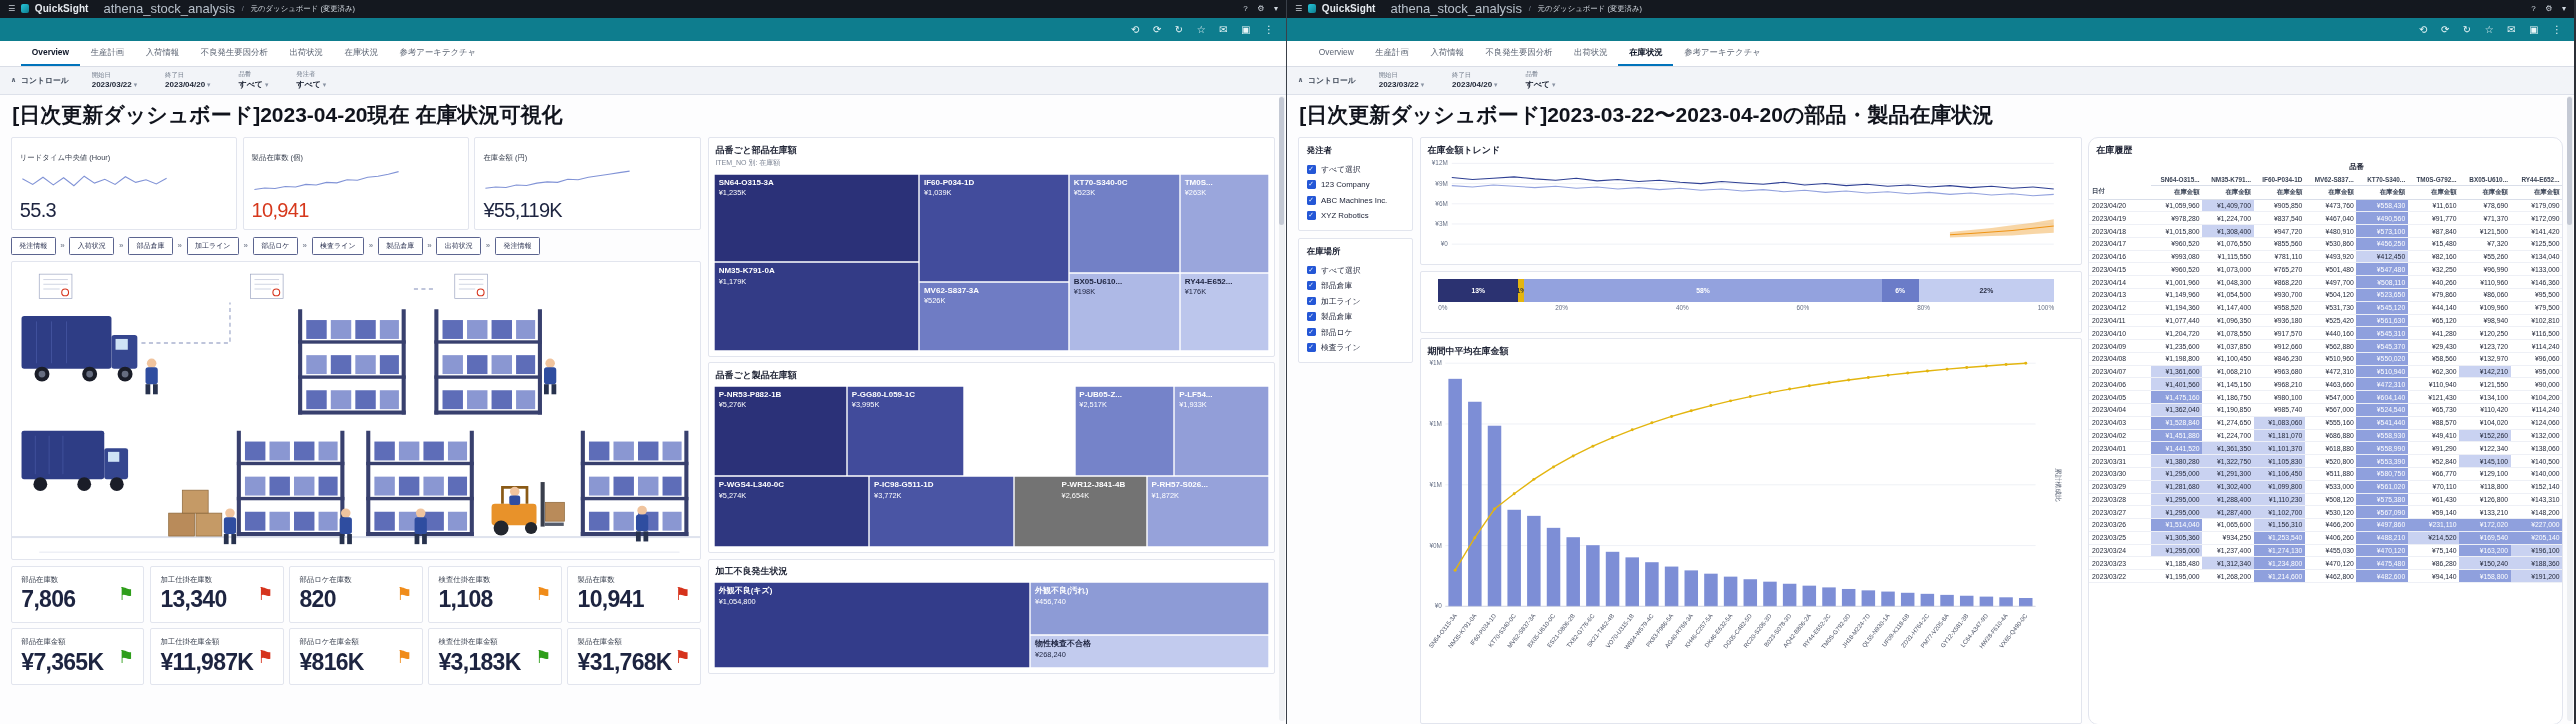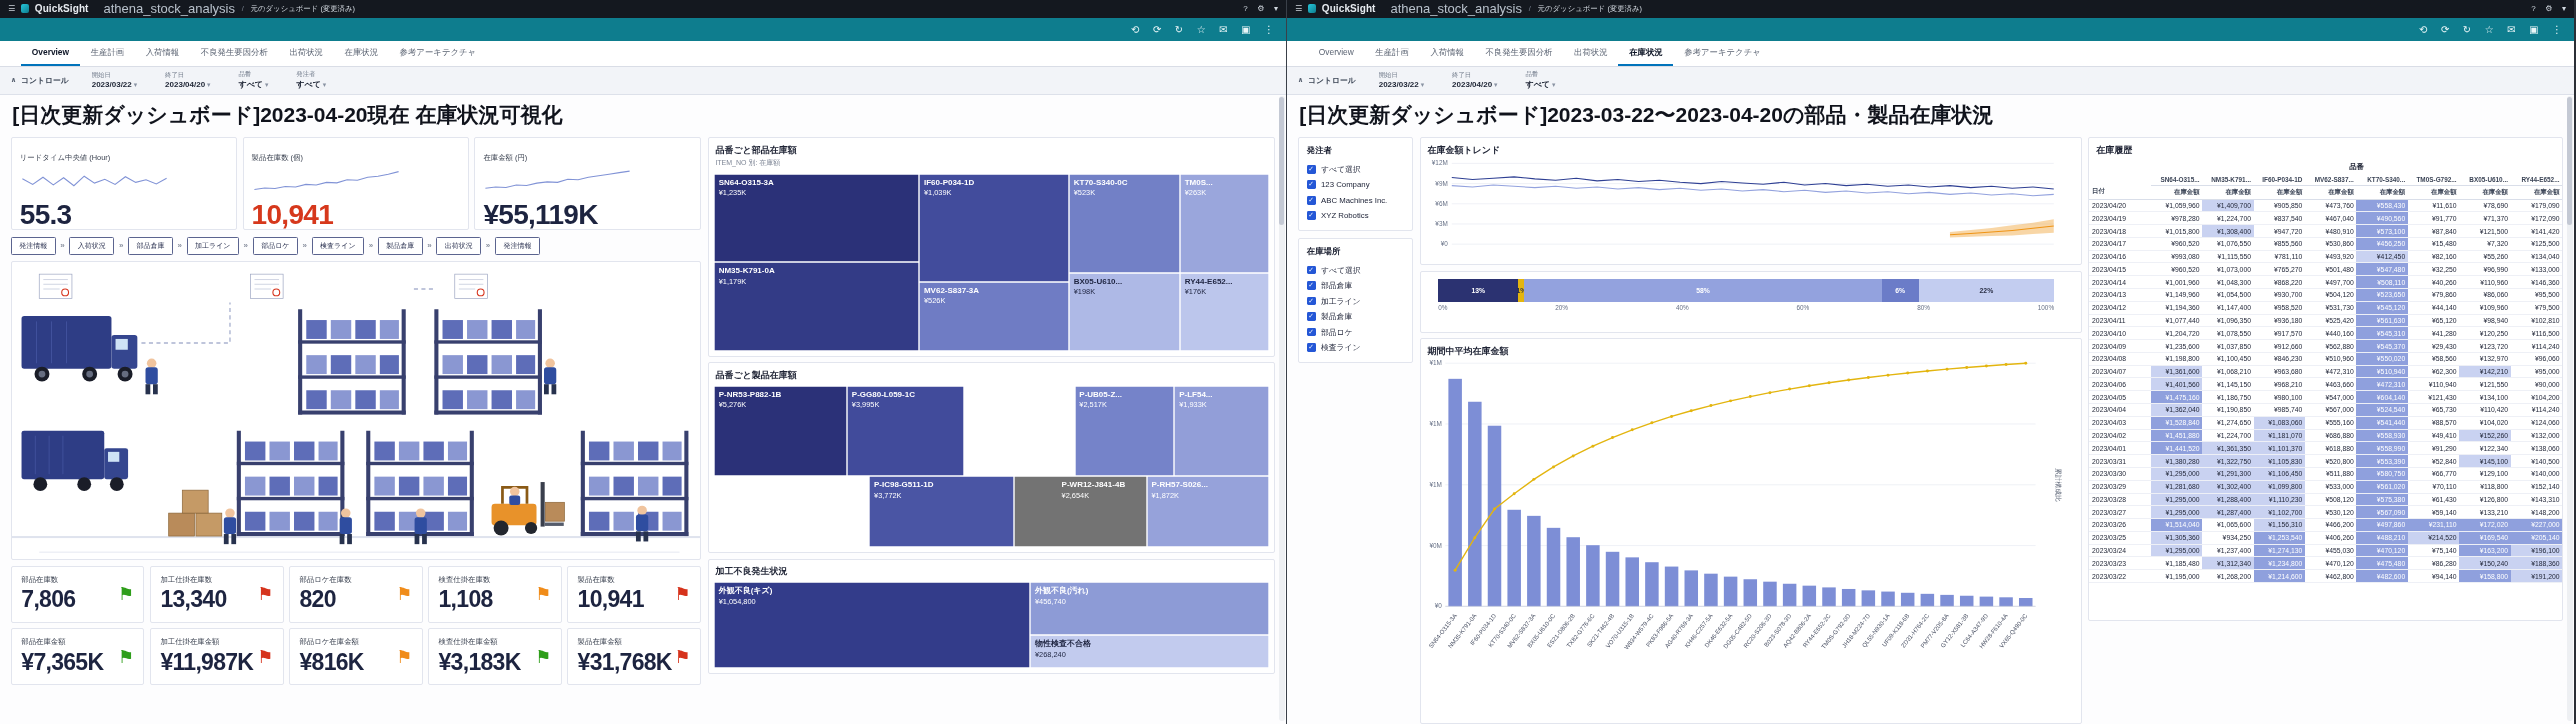--- a/index.html
+++ b/index.html
@@ -45,21 +45,21 @@
 
   
   .l-grid { display: flex; gap: 6.8px; }
   .l-main { width: 690px; display: flex; flex-direction: column; gap: 5.4px; }
   .l-side { flex: 1; display: flex; flex-direction: column; gap: 5.4px; }
 
   .kpi-row { display: flex; gap: 5.4px; }
   .kpi-card { flex: 1; height: 93px; padding: 15px 8px; position: relative; }
   .kpi-label { font-size: 7.4px; color: #39404f; }
   .kpi-spark { margin-top: 1.4px; }
-  .kpi-value { font-size: 28px; font-weight: bold; color: #1d2440; margin-top: 1.4px; letter-spacing: -0.7px; }
+  .kpi-value { font-size: 20px; font-weight: normal; color: #1d2440; margin-top: 1.4px; letter-spacing: -0.7px; }
   .kpi-value.red { color: #d6381c; }
   .kpi-card.nospark .kpi-value { margin-top: 30px; }
 
   .flow-row { display: flex; align-items: center; gap: 4.7px; padding: 1.4px 0; }
   .flow-chip { font-size: 7px; color: #2a3150; border: 0.7px solid #5b648f; background: #fff; padding: 2.7px 7.4px; border-radius: 1.4px; white-space: nowrap; }
   .flow-sep { font-size: 8px; color: #888f9e; font-weight: bold; }
 
   .illus { height: 299px; overflow: hidden; }
   .illus svg { width: 100%; height: 100%; display: block; }
 
@@ -91,21 +91,21 @@
   .r-mid { width: 662px; display: flex; flex-direction: column; gap: 5.4px; }
   .trend-panel { height: 128px; }
   .stacked-panel { height: 62px; padding-top: 6.8px; }
   .pareto-panel { height: 386px; }
 
   .stack-track { display: flex; height: 23px; width: 616px; margin-left: 17.6px; }
   .stack-seg { height: 100%; position: relative; }
   .stack-lbl { position: absolute; left: 50%; top: 50%; transform: translate(-50%,-50%); font-size: 6.8px; font-weight: bold; white-space: nowrap; }
   .stack-axis { display: flex; justify-content: space-between; width: 616px; margin-left: 17.6px; font-size: 6.4px; color: #667086; padding-top: 2.7px; }
 
-  .r-table { flex: 1; height: 484px; overflow: hidden; }
+  .r-table { flex: 1; height: 588px; overflow: hidden; border-radius: 10px; }
   .hist-table { border-collapse: collapse; width: 100%; margin-top: 1.4px; table-layout: fixed; }
   .hist-table th { font-size: 6.4px; color: #3c4557; padding: 2px 2.7px; border-bottom: 0.7px solid #d9dee9; text-align: right; overflow: hidden; white-space: nowrap; }
   .hist-table th.grp { text-align: center; font-size: 7.4px; color: #1d2233; border-bottom: none; }
   .hist-table th.corner { border-bottom: none; }
   .hist-table th.datehead { text-align: left; }
   .hist-table td { font-size: 6.8px; color: #23283a; text-align: right; padding: 2.4px 2.7px; border-bottom: 0.7px solid #eef0f6; white-space: nowrap; overflow: hidden; }
   .hist-table td.date { text-align: left; color: #1d2233; }
   .hist-table td.s1 { background: #c9d2f1; }
   .hist-table td.s2 { background: #8fa0dd; color: #fff; }
 
@@ -445,20 +445,24 @@
                 <div class="tm-name">P-GG80-L059-1C</div>
                 <div class="tm-val">¥3,995K</div>
               </div>
               <div class="tm-cell" style="left: 65%; top: 0%; width: 18%; height: 56%; background: rgb(117, 131, 201);">
                 <div class="tm-name">P-UB05-Z...</div>
                 <div class="tm-val">¥2,517K</div>
               </div>
               <div class="tm-cell" style="left: 83%; top: 0%; width: 17%; height: 56%; background: rgb(146, 158, 216);">
                 <div class="tm-name">P-LF54...</div>
                 <div class="tm-val">¥1,933K</div>
+              </div>
+              <div class="tm-cell" style="left: 0%; top: 56%; width: 28%; height: 44%; background: rgb(47, 55, 128);">
+                <div class="tm-name">P-WGS4-L340-0C</div>
+                <div class="tm-val">¥5,274K</div>
               </div>
               <div class="tm-cell" style="left: 28%; top: 56%; width: 26%; height: 44%; background: rgb(74, 85, 164);">
                 <div class="tm-name">P-IC98-G511-1D</div>
                 <div class="tm-val">¥3,772K</div>
               </div>
               <div class="tm-cell" style="left: 54%; top: 56%; width: 24%; height: 44%; background: #737373; padding-left: 48px;">
                 <div class="tm-name">P-WR12-J841-4B</div>
                 <div class="tm-val">¥2,654K</div>
               </div>
               <div class="tm-cell" style="left: 78%; top: 56%; width: 22%; height: 44%; background: rgb(150, 162, 218);">

